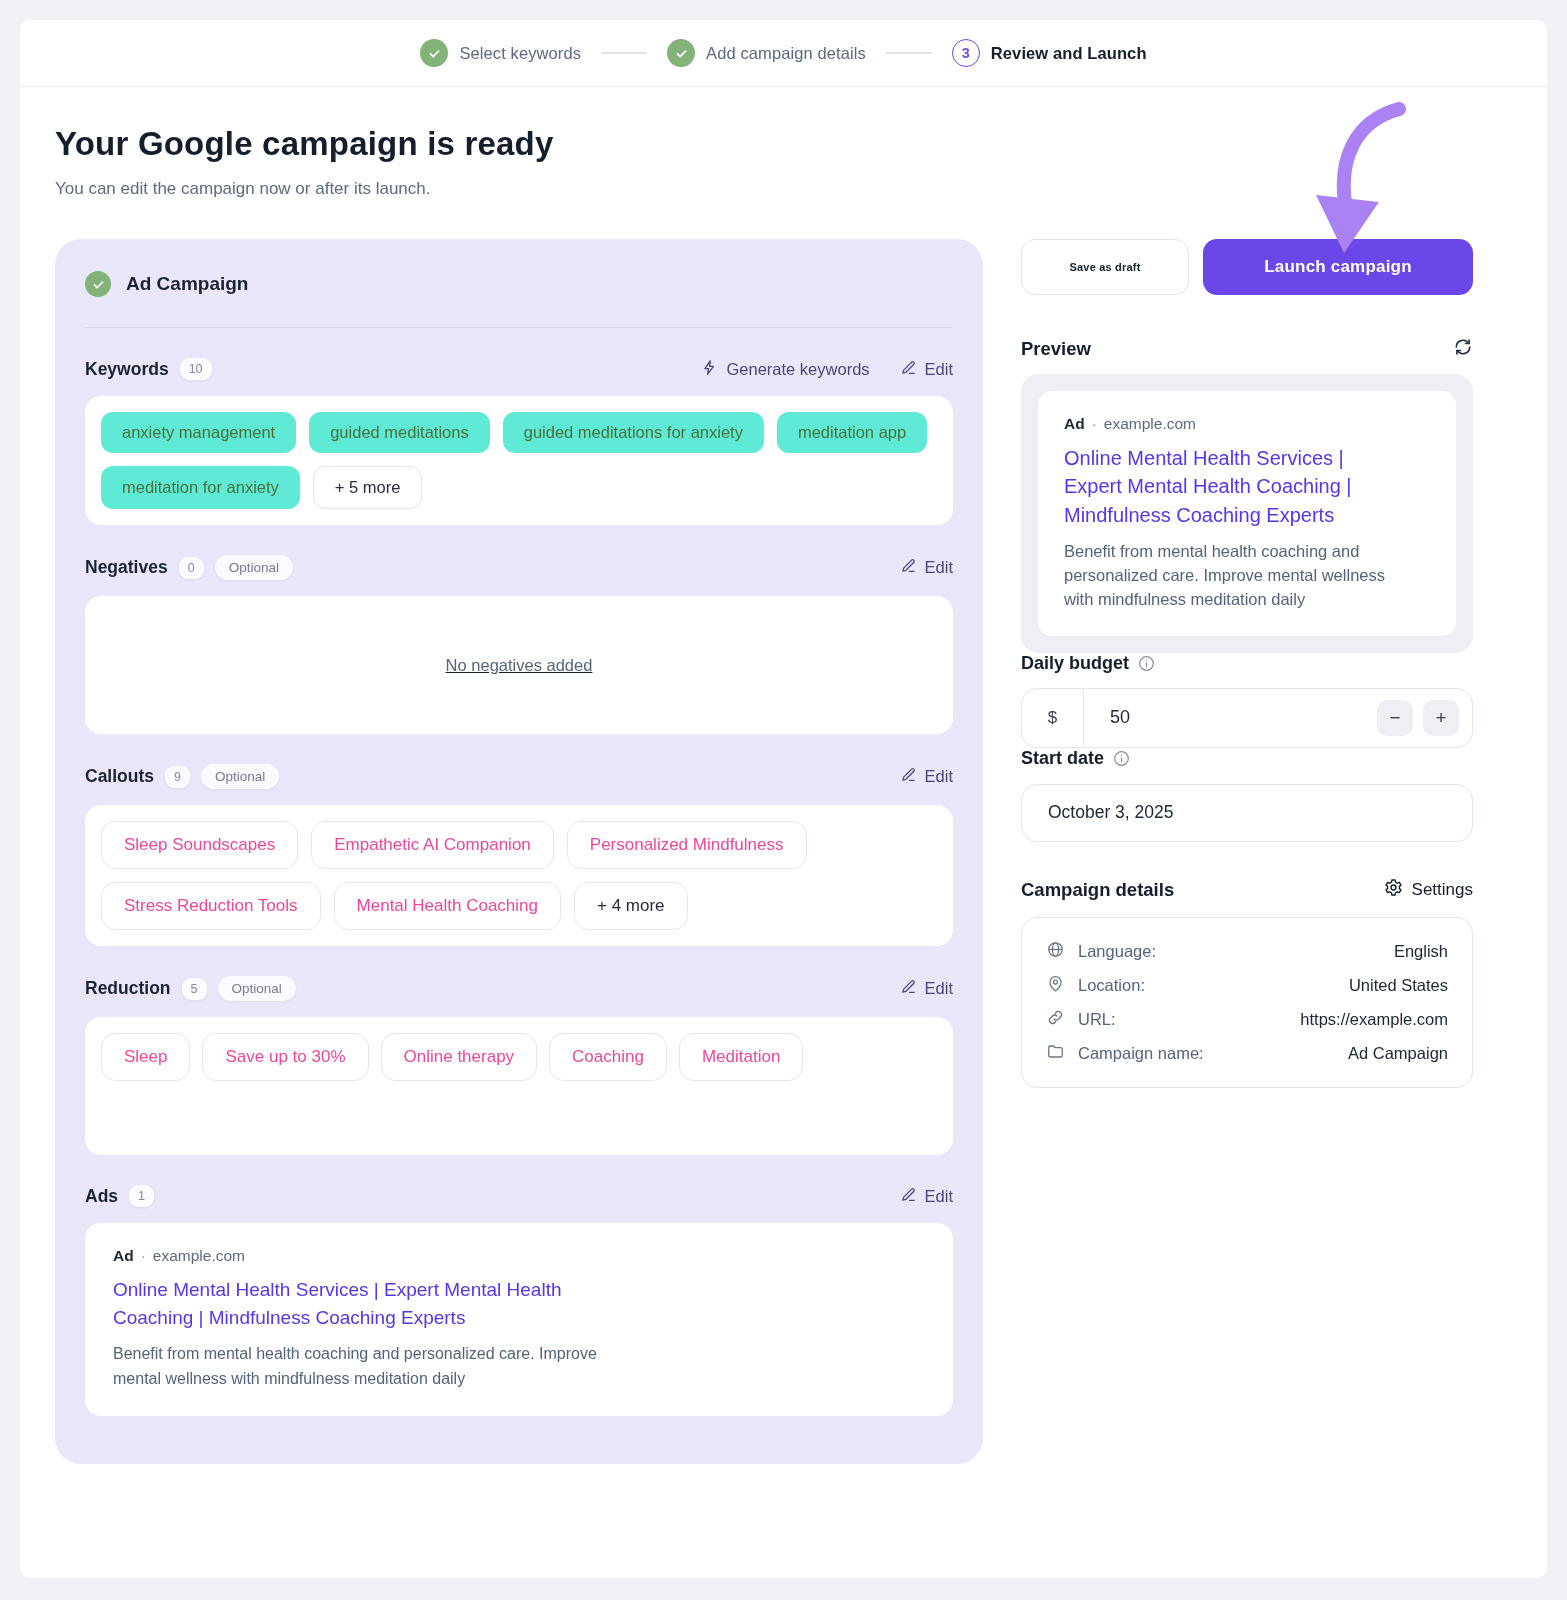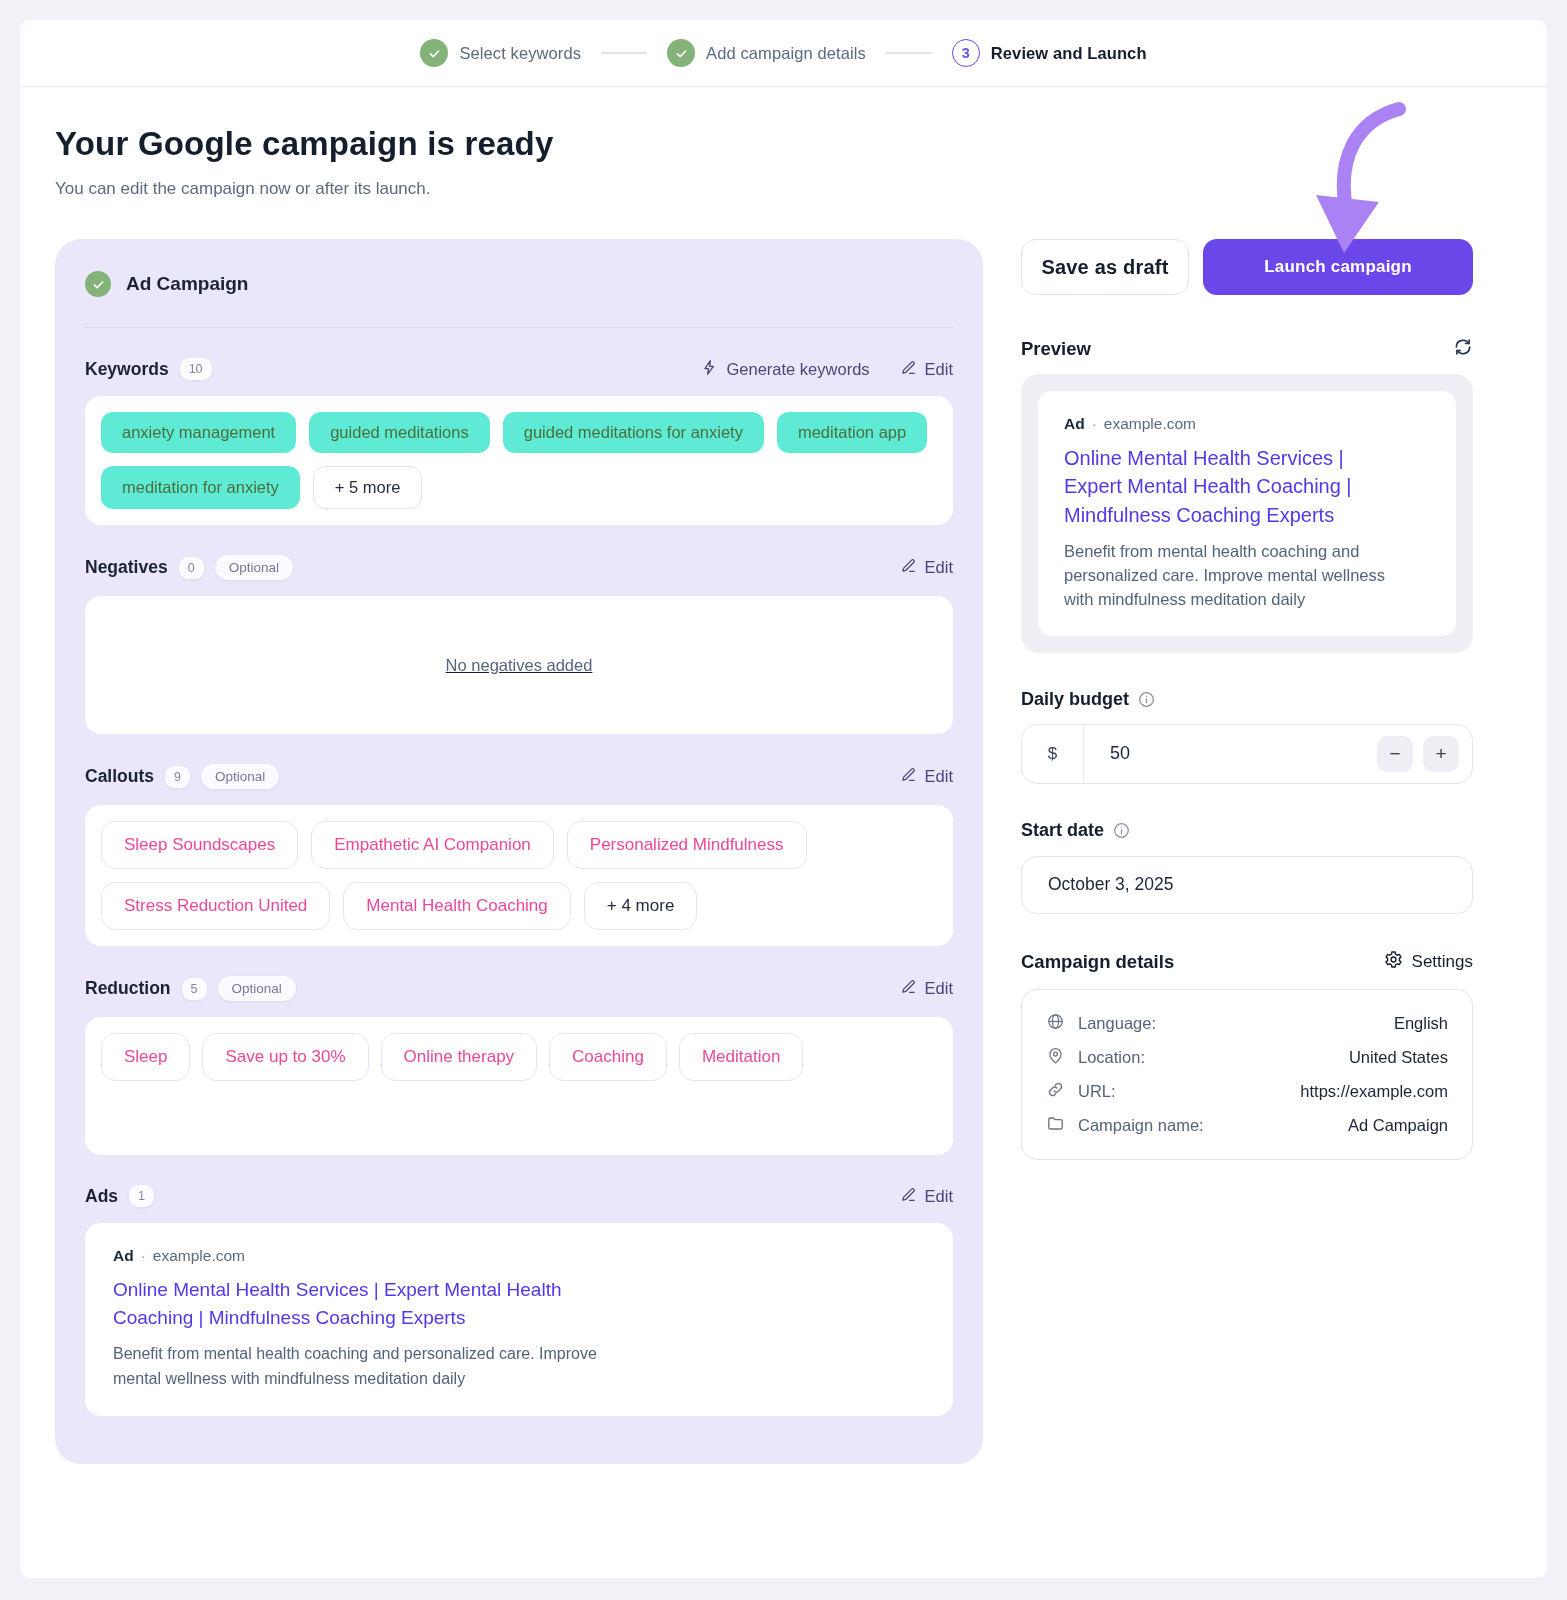--- a/index.html
+++ b/index.html
@@ -81,36 +81,36 @@
   .ad-meta { display:flex; align-items:center; gap:7px; font-size:15.5px; }
   .ad-tag { font-weight:700; color:#202b3a; }
   .ad-dot { color:#8a95a3; }
   .ad-domain { color:#5a6a7d; }
   .ad-headline { margin-top:11px; color:#5438e6; font-size:19px; line-height:1.45; max-width:462px; }
   .ad-desc { margin-top:11px; color:#53637a; font-size:16px; line-height:1.55; max-width:505px; }
   
   .right-col { width:452px; flex:0 0 452px; }
   .actions { display:flex; gap:14px; position:relative; }
   .btn {
-    height:56px; border-radius:14px; font-size:20px; font-weight:600;
+    height:56px; border-radius:14px; font-size:11px; font-weight:600;
     font-family:"Liberation Sans", sans-serif; cursor:pointer; letter-spacing:.2px;
   }
   .btn-secondary { flex:0 0 168px; background:#fff; border:1px solid #e3e4ee; color:#141e2c; }
   .btn-primary { flex:1; background:#6b46e8; border:none; color:#fff; font-size:17px; }
   .arrow-annot { position:absolute; right:66px; top:-138px; width:108px; height:158px; z-index:5; pointer-events:none; }
   .row-between { display:flex; align-items:center; justify-content:space-between; }
   .side-heading { font-size:18.5px; font-weight:700; color:#141e2c; }
   .icon-btn { background:none; border:none; cursor:pointer; color:#27334a; display:flex; align-items:center; }
   .icon-btn svg { width:20px; height:20px; }
   .preview-head { margin-top:42px; }
   .preview-outer { margin-top:14px; background:#edeff4; border-radius:18px; padding:17px; }
   .preview-inner { background:#fff; border-radius:14px; padding:24px 26px; }
   .preview-inner .ad-headline { font-size:20px; line-height:1.42; max-width:320px; }
   .preview-inner .ad-desc { font-size:16.5px; line-height:1.45; max-width:340px; }
-  .field-label { margin-top:36px; display:flex; align-items:center; gap:9px; font-size:18px; font-weight:600; color:#141e2c; }
+  .field-label { display:flex; align-items:center; gap:9px; font-size:18px; font-weight:600; color:#141e2c; }
   .info-icon { color:#8a93a3; display:flex; }
   .info-icon svg { width:17px; height:17px; }
   .budget-input {
     margin-top:14px; height:60px; background:#fff; border:1px solid #e4e5ee;
     border-radius:16px; display:flex; align-items:center; overflow:hidden;
   }
   .currency-cell {
     width:62px; align-self:stretch; display:flex; align-items:center; justify-content:center;
     color:#3d4654; font-size:17px; border-right:1px solid #e9eaf1;
   }
@@ -240,21 +240,21 @@
                     <path d="M13.5 20.2h6.5" stroke-linecap="round"></path>
                   </svg></span>
               <span>Edit</span>
             </button>
           </div>
         </div>
         <div class="white-card chip-wrap">
           <span class="chip outline">Sleep Soundscapes</span>
           <span class="chip outline">Empathetic AI Companion</span>
           <span class="chip outline">Personalized Mindfulness</span>
-          <span class="chip outline">Stress Reduction United</span>
+          <span class="chip outline">Stress Reduction Tools</span>
           <span class="chip outline">Mental Health Coaching</span>
           <span class="chip more-lg">+ 4 more</span>
         </div>
 
         <div class="section-header">
           <span class="section-title">Reduction</span>
           <span class="count-badge">5</span>
           <span class="optional-pill">Optional</span>
           <div class="section-links">
             <button class="link-btn">

